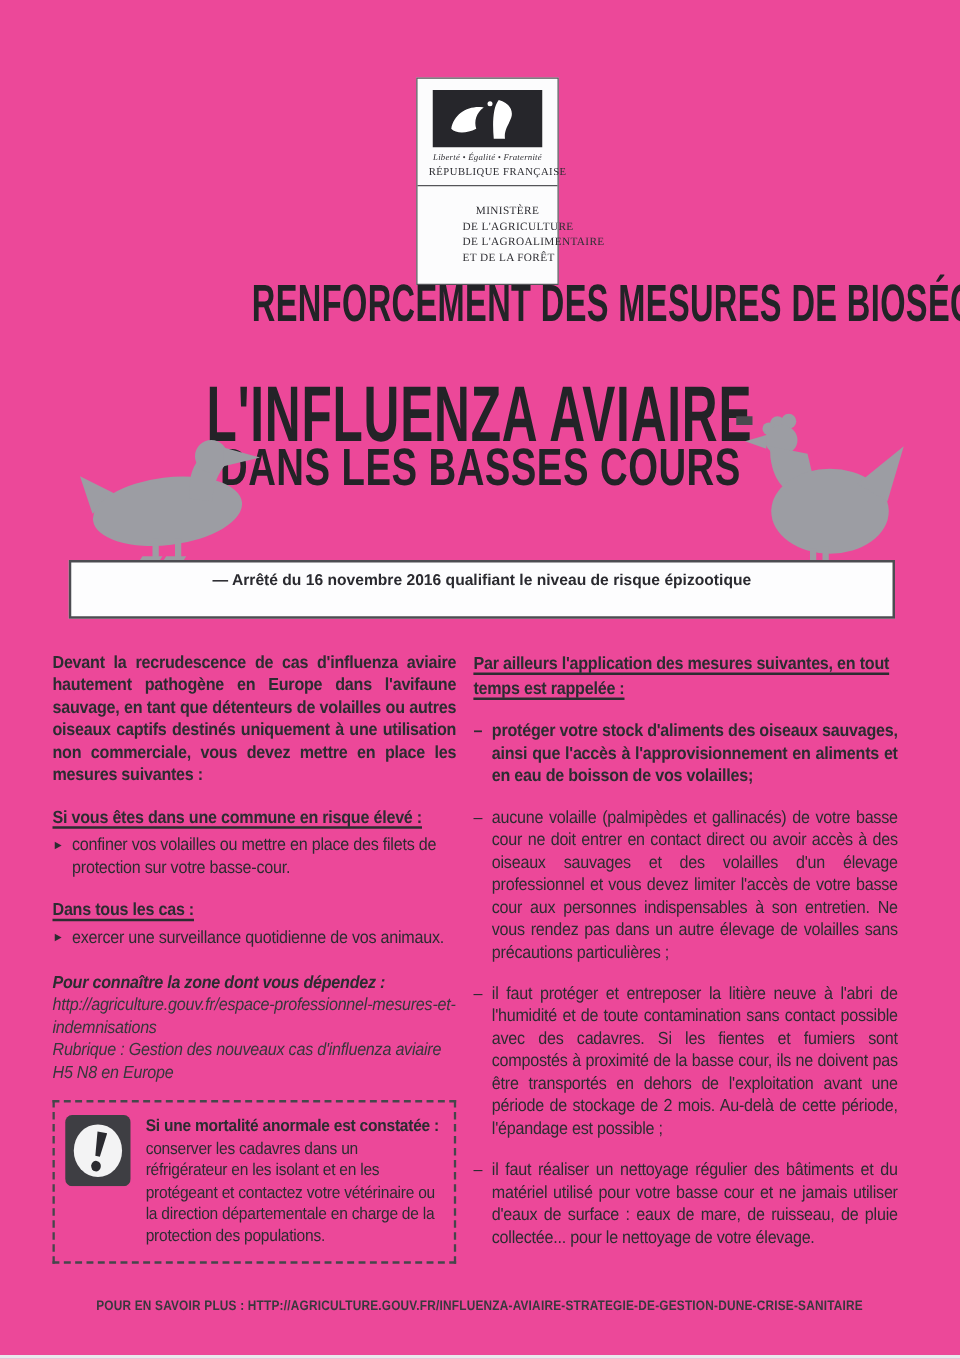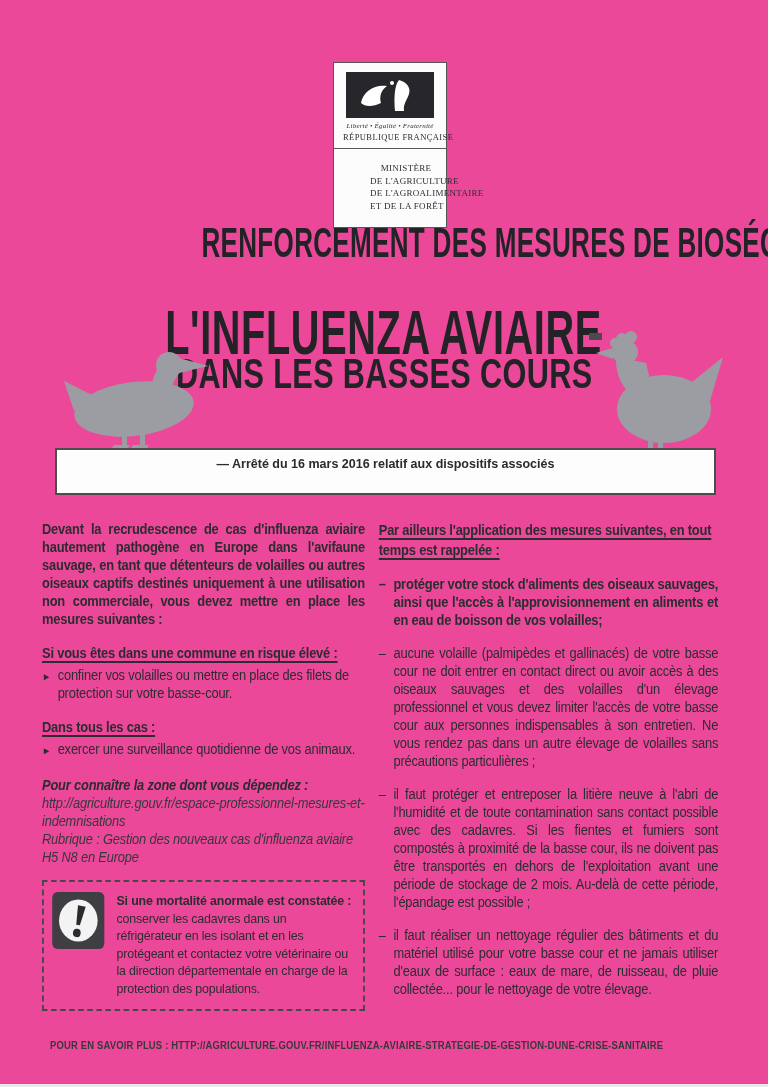--- a/index.html
+++ b/index.html
@@ -57,21 +57,21 @@
   .warn-text { font-size:13.5px; line-height:17.5px; }
   .warn-lead { font-weight:bold; }
 
   .r-heading { font-weight:bold; line-height:20px; text-decoration:underline; text-decoration-thickness:1.5px; text-underline-offset:3px; }
   .dash-item { display:flex; margin-top:15px; }
   .dash-item .marker { flex:none; width:16px; }
   .dash-item .txt { flex:1; text-align:justify; }
   .dash-item.emph { font-weight:bold; }
 
   
-  .footer { position:absolute; left:0; right:0; top:1035px; }
+  .footer { position:absolute; left:0; right:0; top:1035px; text-align:center; }
   .footer > span { display:inline-block; white-space:nowrap; font-size:11px; font-weight:bold; letter-spacing:.2px; color:#38383d; transform:scaleX(.86); transform-origin:50% 50%; }
 </style>
 </head>
 <body>
 
 <div class="page">
 
   <div class="gov-logo">
     <div class="logo-top">
       <svg class="marianne" viewBox="0 0 88 46" xmlns="http://www.w3.org/2000/svg">
@@ -116,21 +116,21 @@
     <path d="M24,28 C24,48 30,60 44,68 L64,76 L54,34 Z"></path>
     <ellipse cx="72" cy="80" rx="47" ry="34"></ellipse>
     <path d="M94,58 L131,28 L118,72 Z"></path>
     <rect x="56" y="110" width="5" height="11"></rect>
     <rect x="66" y="108" width="5" height="13"></rect>
     <path d="M47,120 L72,120 L68,124 L43,124 Z"></path>
   </svg>
   <div class="artifact"></div>
 
   <div class="decree-box">
-    <div>— Arrêté du 16 mars 2016 relatif aux dispositifs associés</div>
+    <div>— Arrêté du 16 novembre 2016 qualifiant le niveau de risque épizootique</div>
   </div>
 
   <div class="columns">
 
     <div class="col-left">
       <p class="intro">Devant la recrudescence de cas d'influenza aviaire hautement pathogène en Europe dans l'avifaune sauvage, en tant que détenteurs de volailles ou autres oiseaux captifs destinés uniquement à une utilisation non commerciale, vous devez mettre en place les mesures suivantes :</p>
 
       <div class="sec-heading">Si vous êtes dans une commune en risque élevé :</div>
       <div class="arrow-bullet">
         <span class="marker">►</span>

